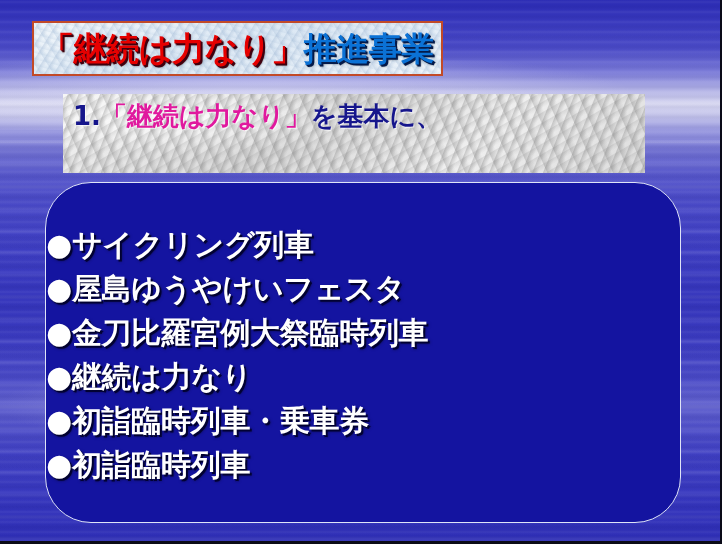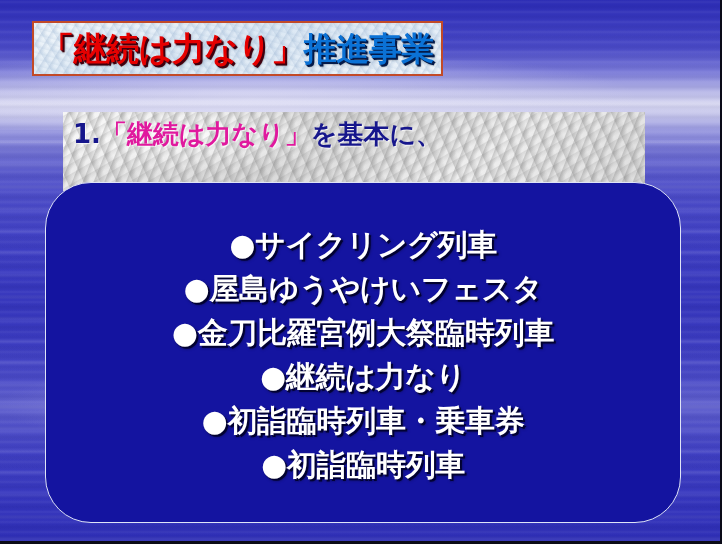--- a/index.html
+++ b/index.html
@@ -135,21 +135,21 @@
     text-shadow:
        1px 1px 0 #041a4a, 2px 2px 0 #041a4a,
        2px 2px 2px rgba(0,0,0,.5);
     font-family: Liberation Serif, serif;
   }
 
   
   #subtitle-box {
     position: absolute;
     left: 63px;
-    top: 112px;
+    top: 94px;
     width: 582px;
     height: 79px;
     box-sizing: border-box;
     background-color: #e9e9e9;
     background-image:
       repeating-linear-gradient(112deg,
         rgba(255,255,255,0) 0px, rgba(255,255,255,0) 4px,
         rgba(120,120,120,.30) 5px, rgba(255,255,255,0) 10px),
       repeating-linear-gradient(66deg,
         rgba(255,255,255,0) 0px, rgba(255,255,255,0) 7px,
@@ -182,21 +182,20 @@
     top: 182px;
     width: 636px;
     height: 341px;
     box-sizing: border-box;
     background: #1414a0;
     border: 1.5px solid #dfe4f7;
     border-radius: 46px;
     overflow: hidden;
     display: flex;
     flex-direction: column;
-    align-items: center;
     justify-content: center;
     padding-top: 4px;
   }
   .bullet-row {
     font-family: "DejaVu Sans", "Liberation Sans", sans-serif;
     font-weight: bold;
     font-size: 30px;
     line-height: 44px;
     color: #ffffff;
     white-space: nowrap;

